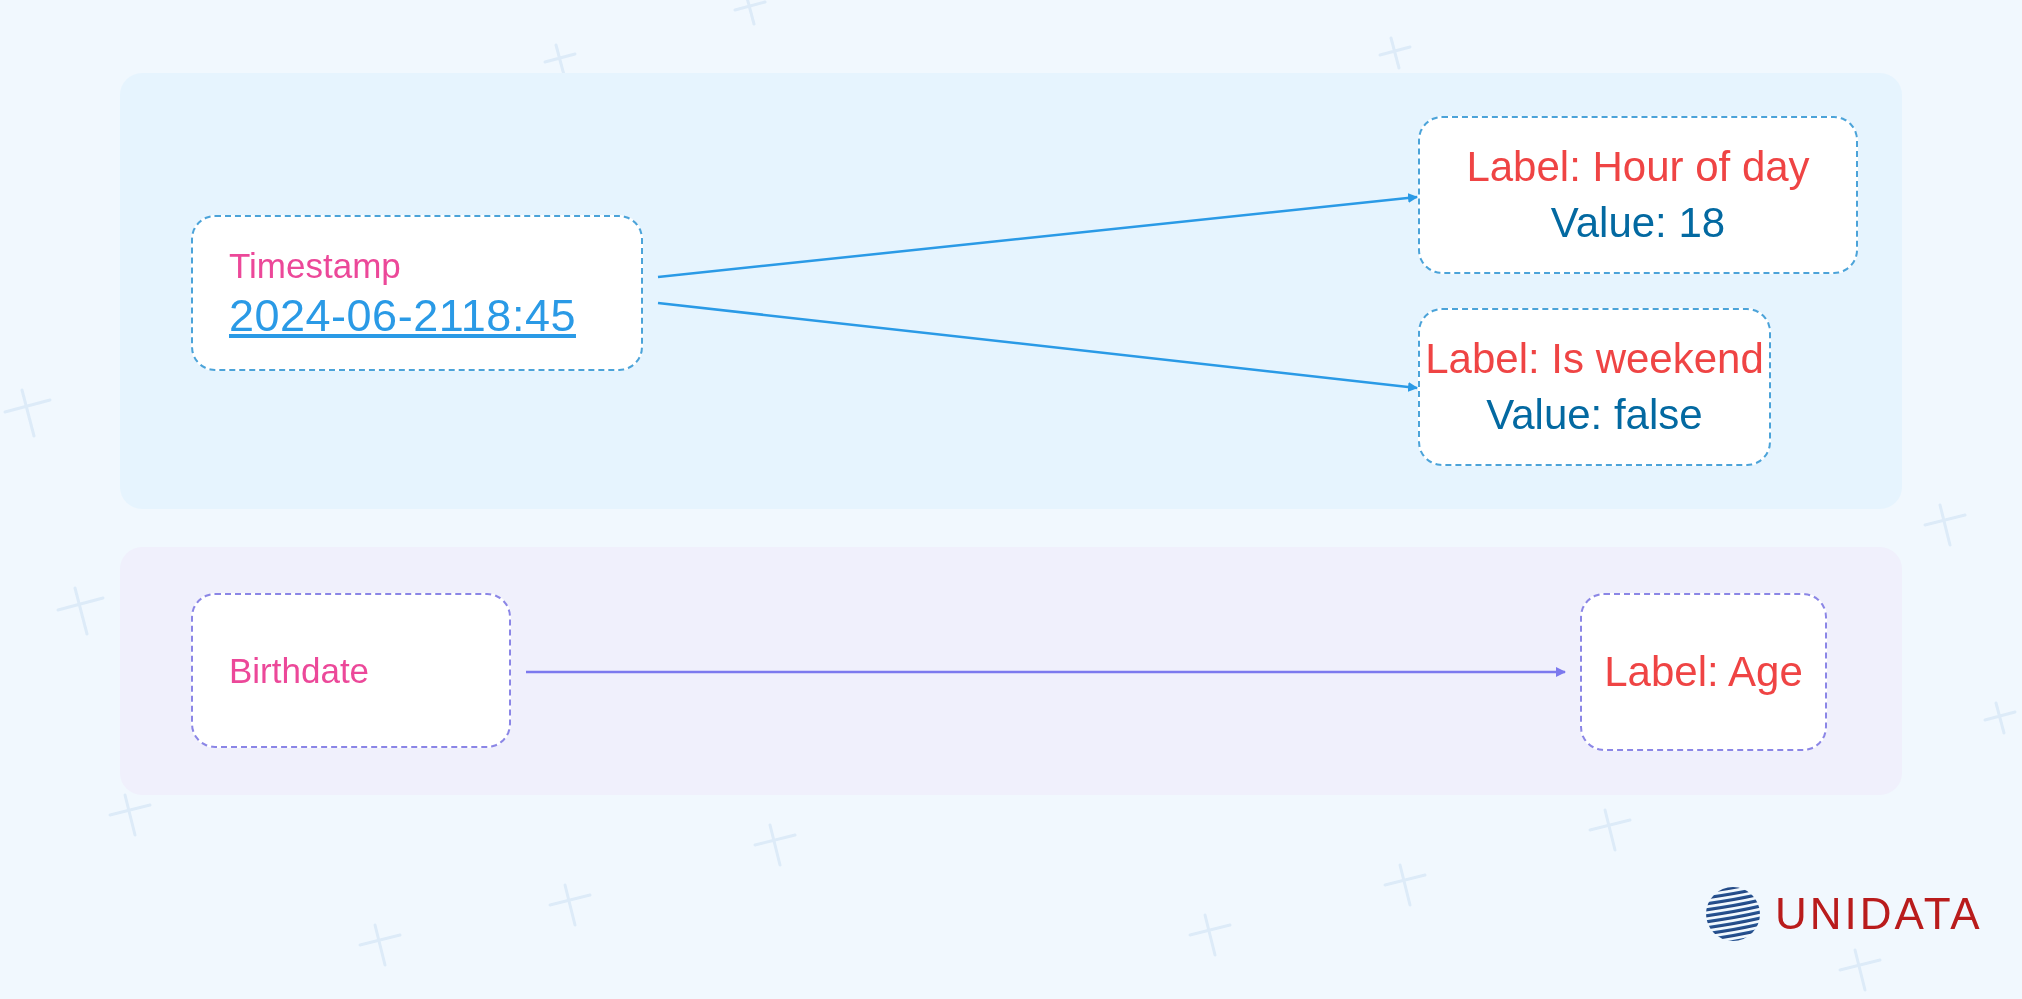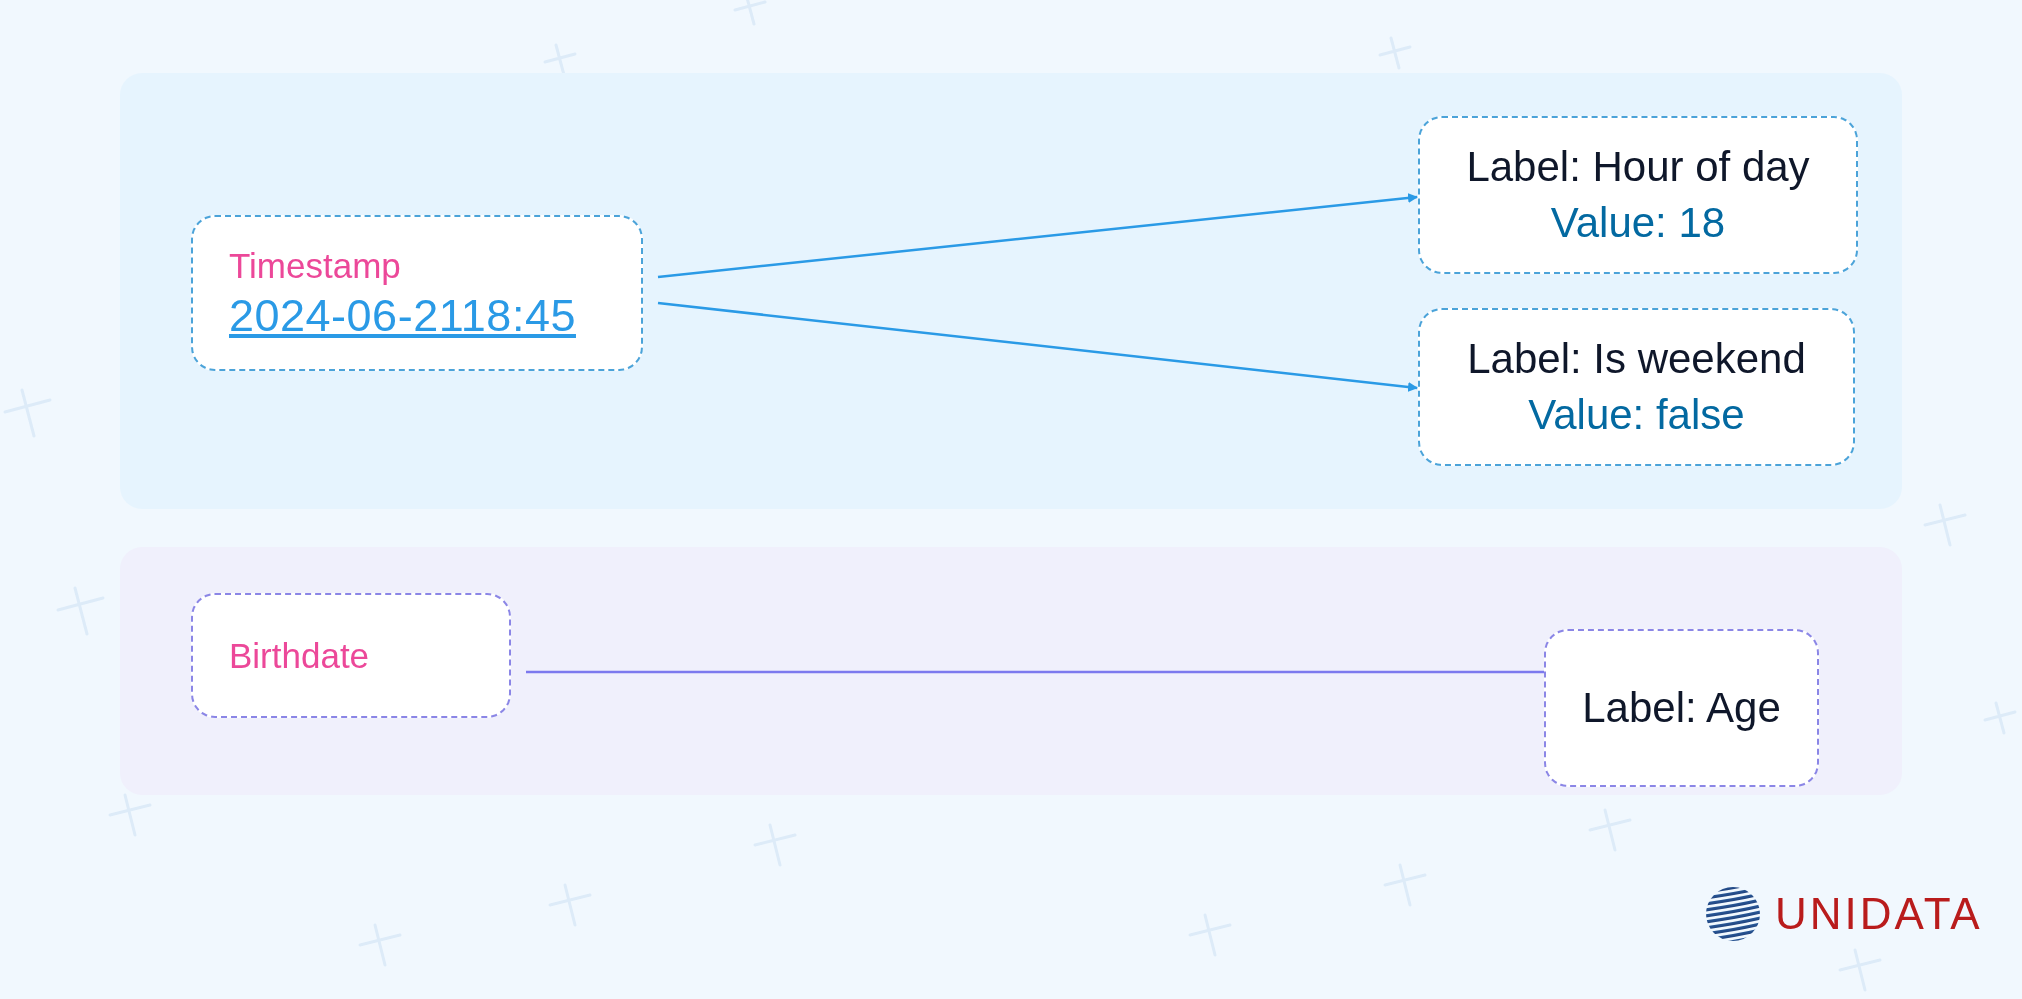--- a/index.html
+++ b/index.html
@@ -16,21 +16,21 @@
     position: absolute; background: #ffffff; border-radius: 24px; box-sizing: border-box;
   }
   .node.blue { border: 2px dashed #4ba3d9; }
   .node.purple { border: 2px dashed #8b86e6; }
   .node .name { font-size: 35px; color: #ec4899; font-weight: 500; line-height: 1; }
   .node .val { font-size: 45px; line-height: 1; margin-top: 10px; letter-spacing: 0.5px; text-decoration: underline; }
   .node .val.blue { color: #2a9ae6; }
   .node .val.purple { color: #7c79ee; }
   .src { padding-left: 36px; display: flex; flex-direction: column; justify-content: center; }
   .out { display: flex; flex-direction: column; align-items: center; justify-content: center; text-align: center; }
-  .out .lab { font-size: 42px; color: #0f172a; line-height: 1.2; }
+  .out .lab { font-size: 42px; color: #ef4444; line-height: 1.2; }
   .out .ov { font-size: 42px; color: #0369a1; line-height: 1.2; margin-top: 6px; }
   svg.arrows { position: absolute; left: 0; top: 0; }
   .logo { position: absolute; left: 1705px; top: 886px; display: flex; align-items: center; }
   .logo-text { font-size: 44px; color: #b91c1c; letter-spacing: 3px; margin-left: 14px; font-weight: 500; }
 </style>
 </head>
 <body>
 
 <svg class="bg-crosses" width="2022" height="999">
   <g stroke="#dbeaf8" stroke-width="3" stroke-linecap="round" opacity="0.9">
@@ -72,30 +72,30 @@
 <div class="node blue src" style="left:191px; top:215px; width:452px; height:156px;">
   <div class="name">Timestamp</div>
   <div class="val blue">2024-06-2118:45</div>
 </div>
 
 <div class="node blue out" style="left:1418px; top:116px; width:440px; height:158px;">
   <div class="lab">Label: Hour of day</div>
   <div class="ov">Value: 18</div>
 </div>
 
-<div class="node blue out" style="left:1418px; top:308px; width:437px; height:158px;">
+<div class="node blue out" style="left:1418px; top:308px; width:353px; height:158px;">
   <div class="lab">Label: Is weekend</div>
   <div class="ov">Value: false</div>
 </div>
 
-<div class="node purple src" style="left:191px; top:593px; width:320px; height:125px;">
+<div class="node purple src" style="left:191px; top:593px; width:320px; height:155px;">
   <div class="name">Birthdate</div>
 </div>
 
-<div class="node purple out" style="left:1544px; top:593px; width:275px; height:158px;margin-top:36px;">
+<div class="node purple out" style="left:1580px; top:593px; width:247px; height:158px;">
   <div class="lab">Label: Age</div>
 </div>
 
 <div class="logo">
   <svg width="56" height="56" viewBox="0 0 56 56">
     <defs>
       <clipPath id="gc">
           <circle cx="28" cy="28" r="27"></circle>
         </clipPath>
       <linearGradient id="gg" x1="0" y1="0" x2="1" y2="1">

